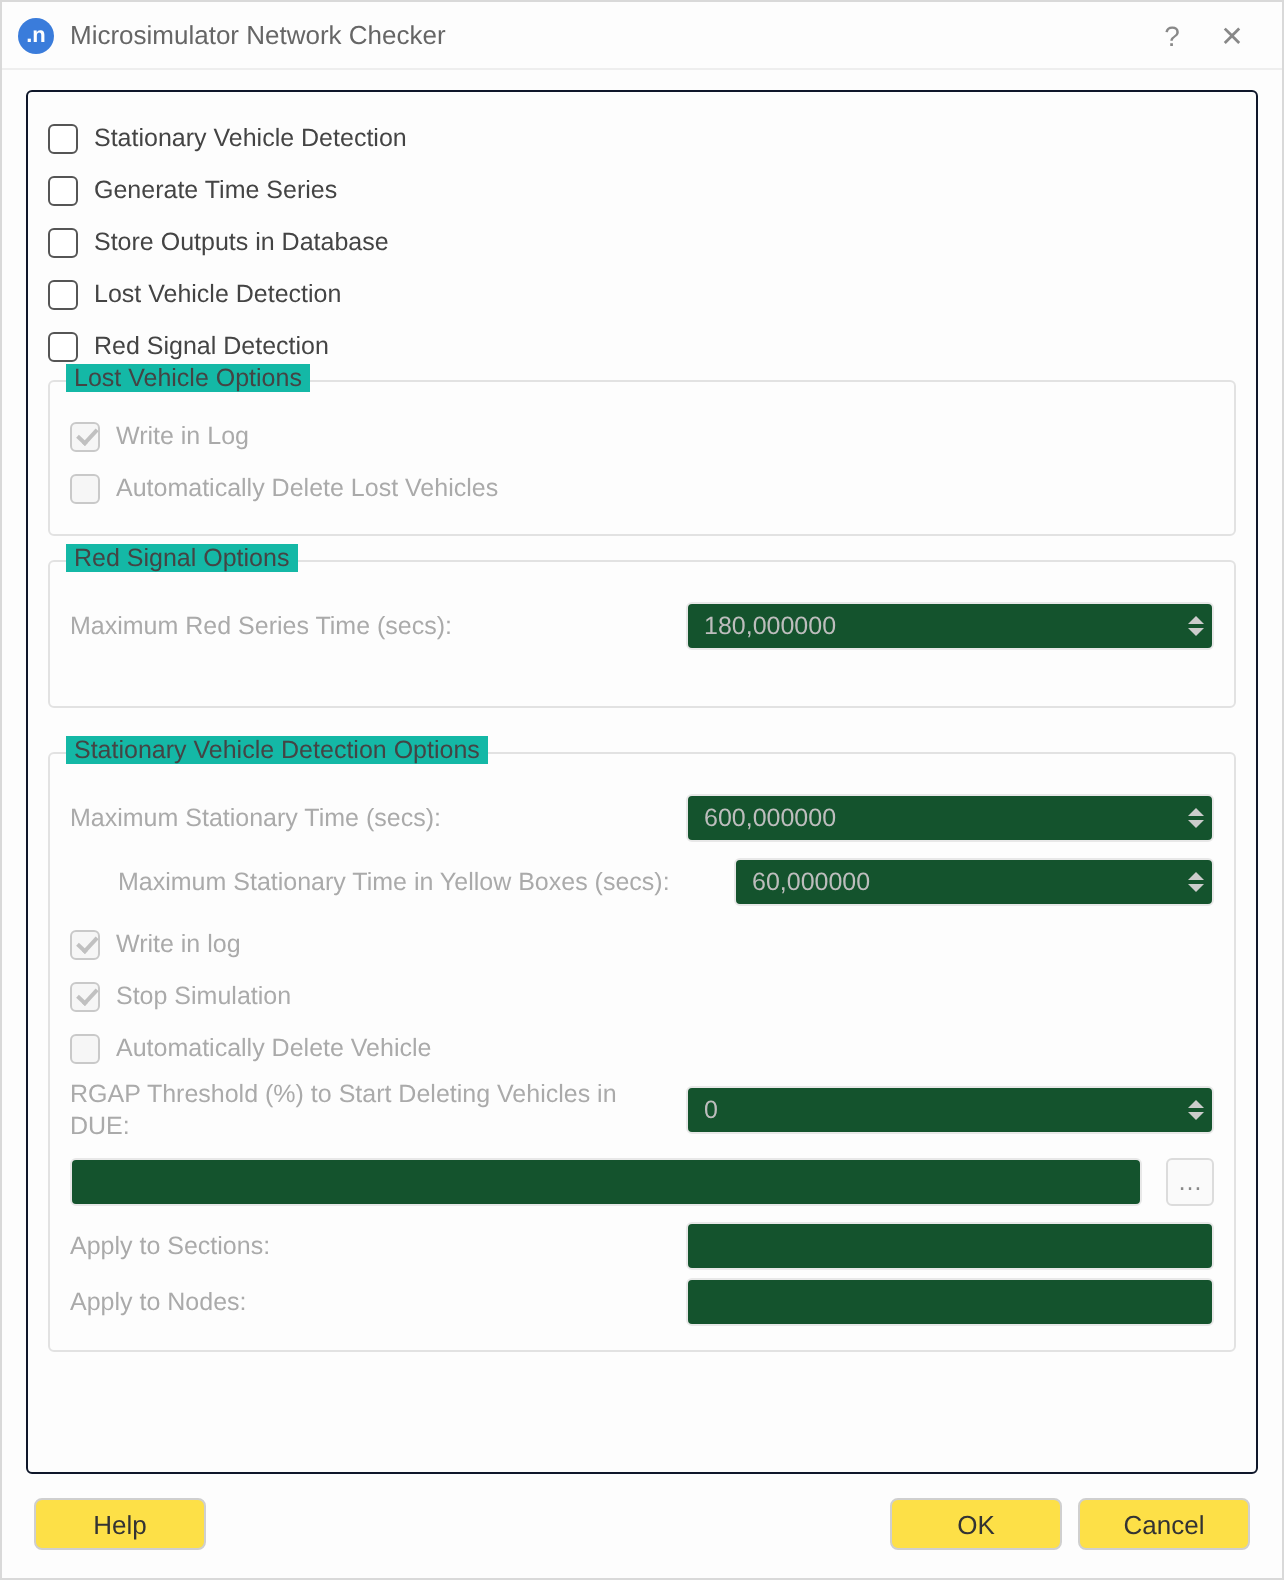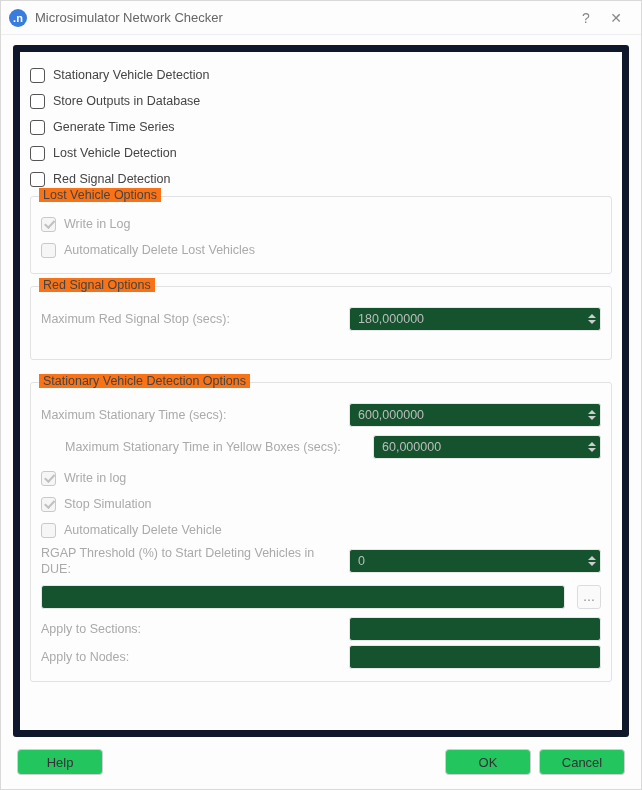--- a/index.html
+++ b/index.html
@@ -41,21 +41,21 @@
     display: flex; align-items: center; justify-content: center;
     color: #888; font-size: 14px;
   }
 
   
   .body {
     flex: 1;
     padding: 10px 12px 4px 12px;
   }
   .panel {
-    border: 7px solid #0f172a;
+    border: 1px solid #0f172a;
     border-radius: 3px;
     padding: 10px 10px 8px 10px;
     height: 100%;
   }
   
   .chk {
     display: flex; align-items: center;
     height: 26px;
     gap: 8px;
   }
@@ -83,21 +83,21 @@
   .group {
     position: relative;
     border: 1px solid #e2e2e2;
     border-radius: 3px;
     margin-top: 12px;
     padding: 14px 10px 10px 10px;
   }
   .group > .legend {
     position: absolute;
     top: -9px; left: 8px;
-    background: #f97316;
+    background: #14b8a6;
     padding: 0 4px;
     font-size: 12.5px;
     color: #444;
   }
   .group.disabled .legend { color: #444; }
 
   
   .row {
     display: flex; align-items: center;
     min-height: 28px;
@@ -165,21 +165,21 @@
     height: 48px;
     display: flex; align-items: center;
     padding: 0 16px 6px 16px;
     gap: 8px;
   }
   .footer .spacer { flex: 1; }
   .btn {
     min-width: 86px; height: 26px;
     border: 1px solid #cfcfcf;
     border-radius: 4px;
-    background: #22c55e;
+    background: #fde047;
     display: flex; align-items: center; justify-content: center;
     font-size: 13px;
     color: #333;
     padding: 0 12px;
   }
 
   .gap4 { height: 4px; }
 </style>
 </head>
 <body>
@@ -195,25 +195,25 @@
 
   <div class="body">
     <div class="panel">
 
       <div class="chk">
         <span class="box"></span>
         <span class="lbl">Stationary Vehicle Detection</span>
       </div>
       <div class="chk">
         <span class="box"></span>
+        <span class="lbl">Generate Time Series</span>
+      </div>
+      <div class="chk">
+        <span class="box"></span>
         <span class="lbl">Store Outputs in Database</span>
-      </div>
-      <div class="chk">
-        <span class="box"></span>
-        <span class="lbl">Generate Time Series</span>
       </div>
       <div class="chk">
         <span class="box"></span>
         <span class="lbl">Lost Vehicle Detection</span>
       </div>
       <div class="chk">
         <span class="box"></span>
         <span class="lbl">Red Signal Detection</span>
       </div>
 
@@ -226,21 +226,21 @@
         <div class="chk disabled">
           <span class="box"></span>
           <span class="lbl">Automatically Delete Lost Vehicles</span>
         </div>
       </div>
 
       <div class="group disabled">
         <span class="legend">Red Signal Options</span>
         <div class="gap4"></div>
         <div class="row disabled">
-          <span class="lbl">Maximum Red Signal Stop (secs):</span>
+          <span class="lbl">Maximum Red Series Time (secs):</span>
           <div class="spin">
             <input readonly="" value="180,000000" style="">
             <div class="arrows">
               <div class="arrow up"></div>
               <div class="arrow down"></div>
             </div>
           </div>
         </div>
         <div style="height:16px;"></div>
       </div>

